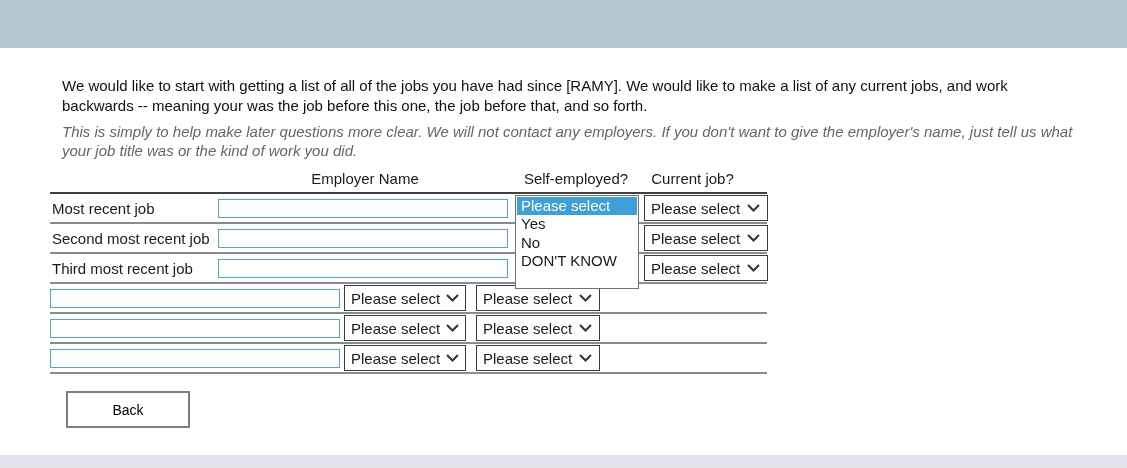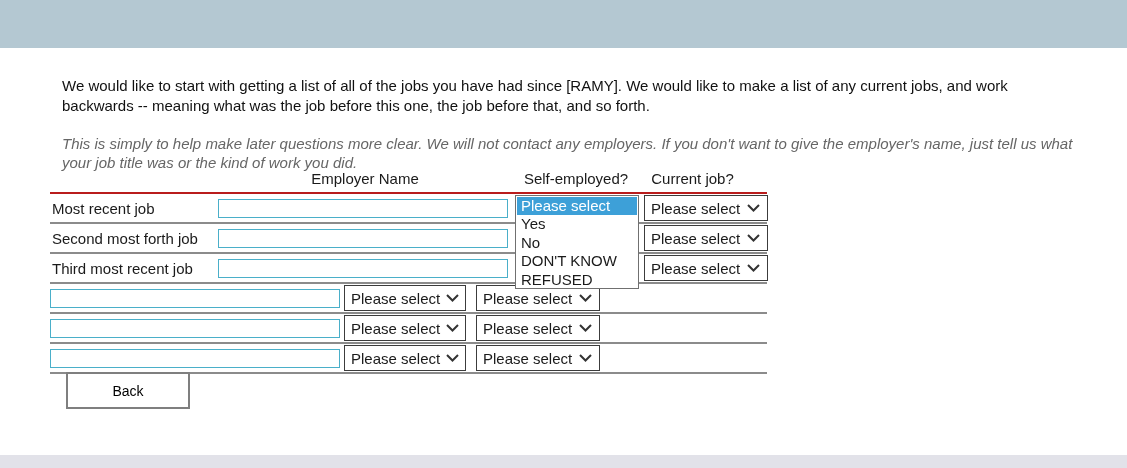--- a/index.html
+++ b/index.html
@@ -16,31 +16,31 @@
   .footer-bar {
     position: absolute; left: 0; bottom: 0; width: 1127px; height: 13px;
     background: #e2e2e9;
   }
   .intro-paragraph {
     position: absolute; left: 62px; top: 76px; width: 1016px;
     font-size: 15px; line-height: 20px; color: #111;
   }
   .intro-note {
     position: absolute; left: 62px; top: 122px; width: 1024px;
-    font-size: 15px; line-height: 19px; font-style: italic; color: #666; margin-top: 12px;
+    font-size: 15px; line-height: 19px; font-style: italic; color: #666;
   }
   .job-table {
     position: absolute; left: 50px; top: 170px; width: 717px;
   }
   .col-headers { position: relative; height: 22px; font-size: 15px; }
   .col-header { position: absolute; text-align: center; white-space: nowrap; }
   .col-header.employer { left: 169px; width: 292px; }
   .col-header.selfemp  { left: 462px; width: 128px; }
   .col-header.curjob   { left: 580px; width: 125px; }
-  .rows { border-top: 2px solid #b91c1c; }
+  .rows { border-top: 2px solid #404040; }
   .job-row {
     display: flex; align-items: center; height: 30px;
     border-bottom: 2px solid #8b8b8b;
   }
   .cell-label { width: 168px; font-size: 15px; padding-left: 2px; white-space: nowrap; }
   .cell-input { width: 294px; }
   .employer-input {
     width: 290px; height: 19px; border: 1px solid #4aafc9; background: #fff;
     font-family: "Liberation Sans", sans-serif; font-size: 13px; padding: 0 3px;
     outline: none; display: block;
@@ -58,33 +58,33 @@
   
   .listbox {
     position: absolute; left: 465px; top: 25px; width: 124px; height: 94px;
     background: #fff; border: 1px solid #707070; z-index: 10; padding: 1px;
   }
   .listbox .option {
     height: 18.4px; line-height: 18.4px; font-size: 15px; padding-left: 4px;
     white-space: nowrap; overflow: hidden;
   }
   .listbox .option.selected { background: #3da0d8; color: #ffffff; }
-  .nav-buttons { position: absolute; left: 66px; top: 372px; display: flex; }
+  .nav-buttons { position: absolute; left: 66px; top: 391px; display: flex; }
   .nav-button {
     width: 124px; height: 37px; background: #ffffff; border: 2px solid #7f7f7f;
     font-family: "Liberation Sans", sans-serif; font-size: 14px; color: #000;
     display: flex; align-items: center; justify-content: center; cursor: pointer;
   }
 </style>
 </head>
 <body>
 
 <div class="header-bar"></div>
 
-<p class="intro-paragraph">We would like to start with getting a list of all of the jobs you have had since [RAMY]. We would like to make a list of any current jobs, and work backwards -- meaning what was the job before this one, the job before that, and so forth.</p>
+<p class="intro-paragraph">We would like to start with getting a list of all of the jobs you have had since [RAMY]. We would like to make a list of any current jobs, and work backwards -- meaning your was the job before this one, the job before that, and so forth.</p>
 <p class="intro-note">This is simply to help make later questions more clear. We will not contact any employers. If you don't want to give the employer's name, just tell us what your job title was or the kind of work you did.</p>
 
 <div class="job-table">
   <div class="col-headers">
     <span class="col-header employer">Employer Name</span>
     <span class="col-header selfemp">Self-employed?</span>
     <span class="col-header curjob">Current job?</span>
   </div>
 
   <div class="rows">
@@ -101,21 +101,21 @@
           <span class="chevron">
               <svg width="13" height="8" viewBox="0 0 13 8">
                 <polyline points="1,1 6.5,6.5 12,1" fill="none" stroke="#333" stroke-width="2"></polyline>
               </svg>
             </span>
         </div>
       </div>
     </div>
 
     <div class="job-row">
-      <div class="cell-label">Second most forth job</div>
+      <div class="cell-label">Second most recent job</div>
       <div class="cell-input">
         <input class="employer-input" type="text" value="" style="">
       </div>
       <div class="cell-select"></div>
       <div class="cell-select current">
         <div class="fake-select">
           <span>Please select</span>
           <span class="chevron">
               <svg width="13" height="8" viewBox="0 0 13 8">
                 <polyline points="1,1 6.5,6.5 12,1" fill="none" stroke="#333" stroke-width="2"></polyline>
@@ -221,21 +221,20 @@
       </div>
     </div>
 
   </div>
 
   <div class="listbox">
     <div class="option selected">Please select</div>
     <div class="option">Yes</div>
     <div class="option">No</div>
     <div class="option">DON'T KNOW</div>
-    <div class="option">REFUSED</div>
   </div>
 </div>
 
 <div class="nav-buttons">
   <button class="nav-button">Back</button>
 </div>
 
 <div class="footer-bar"></div>
 
 </body></html>

